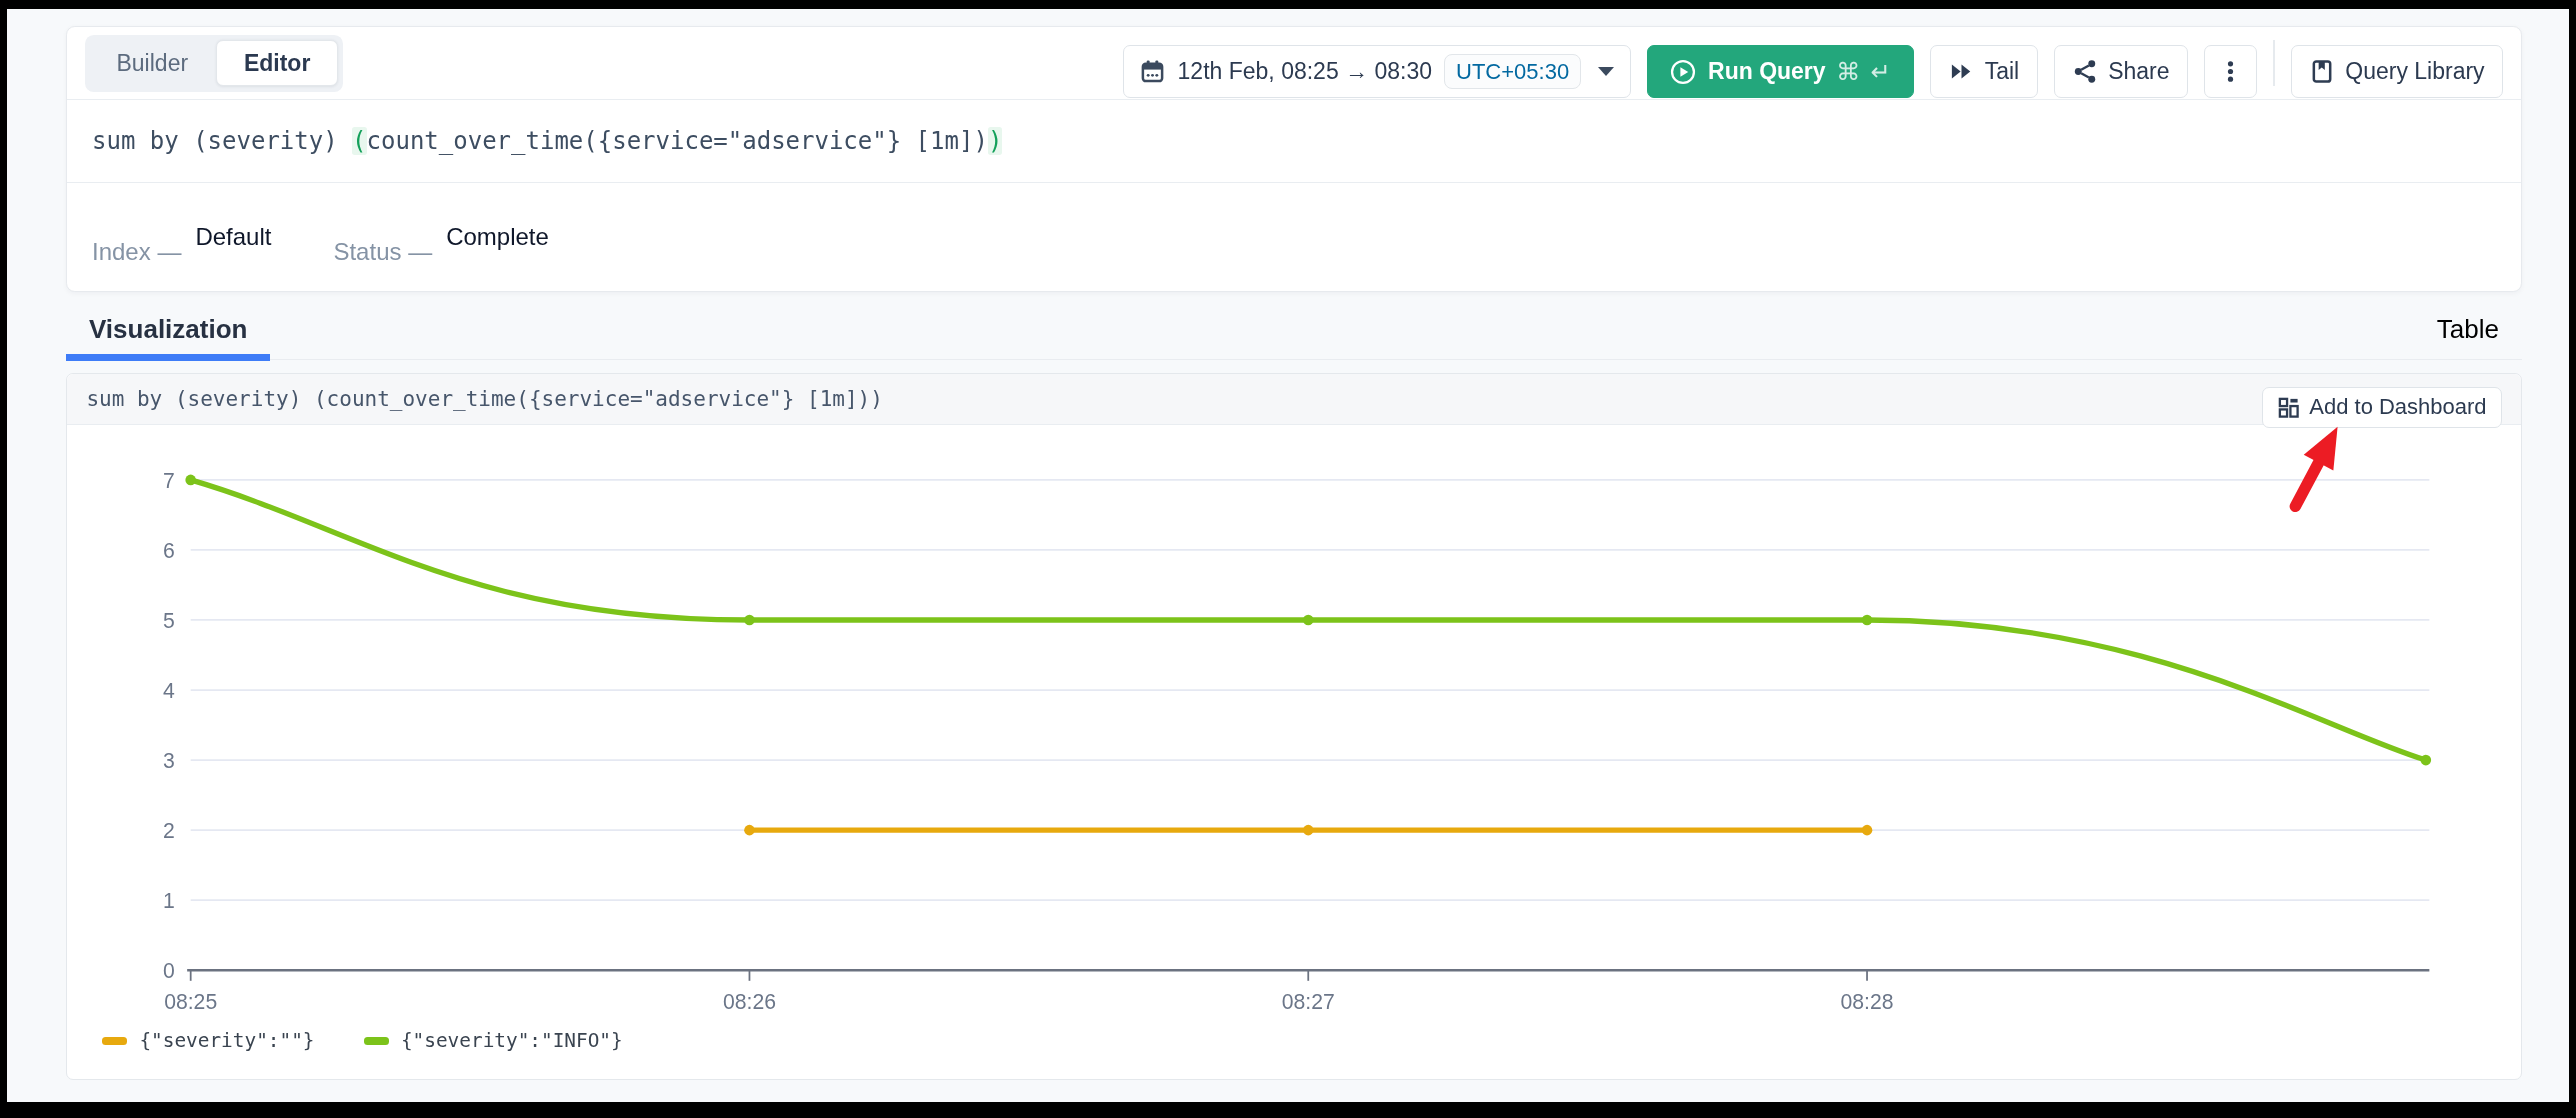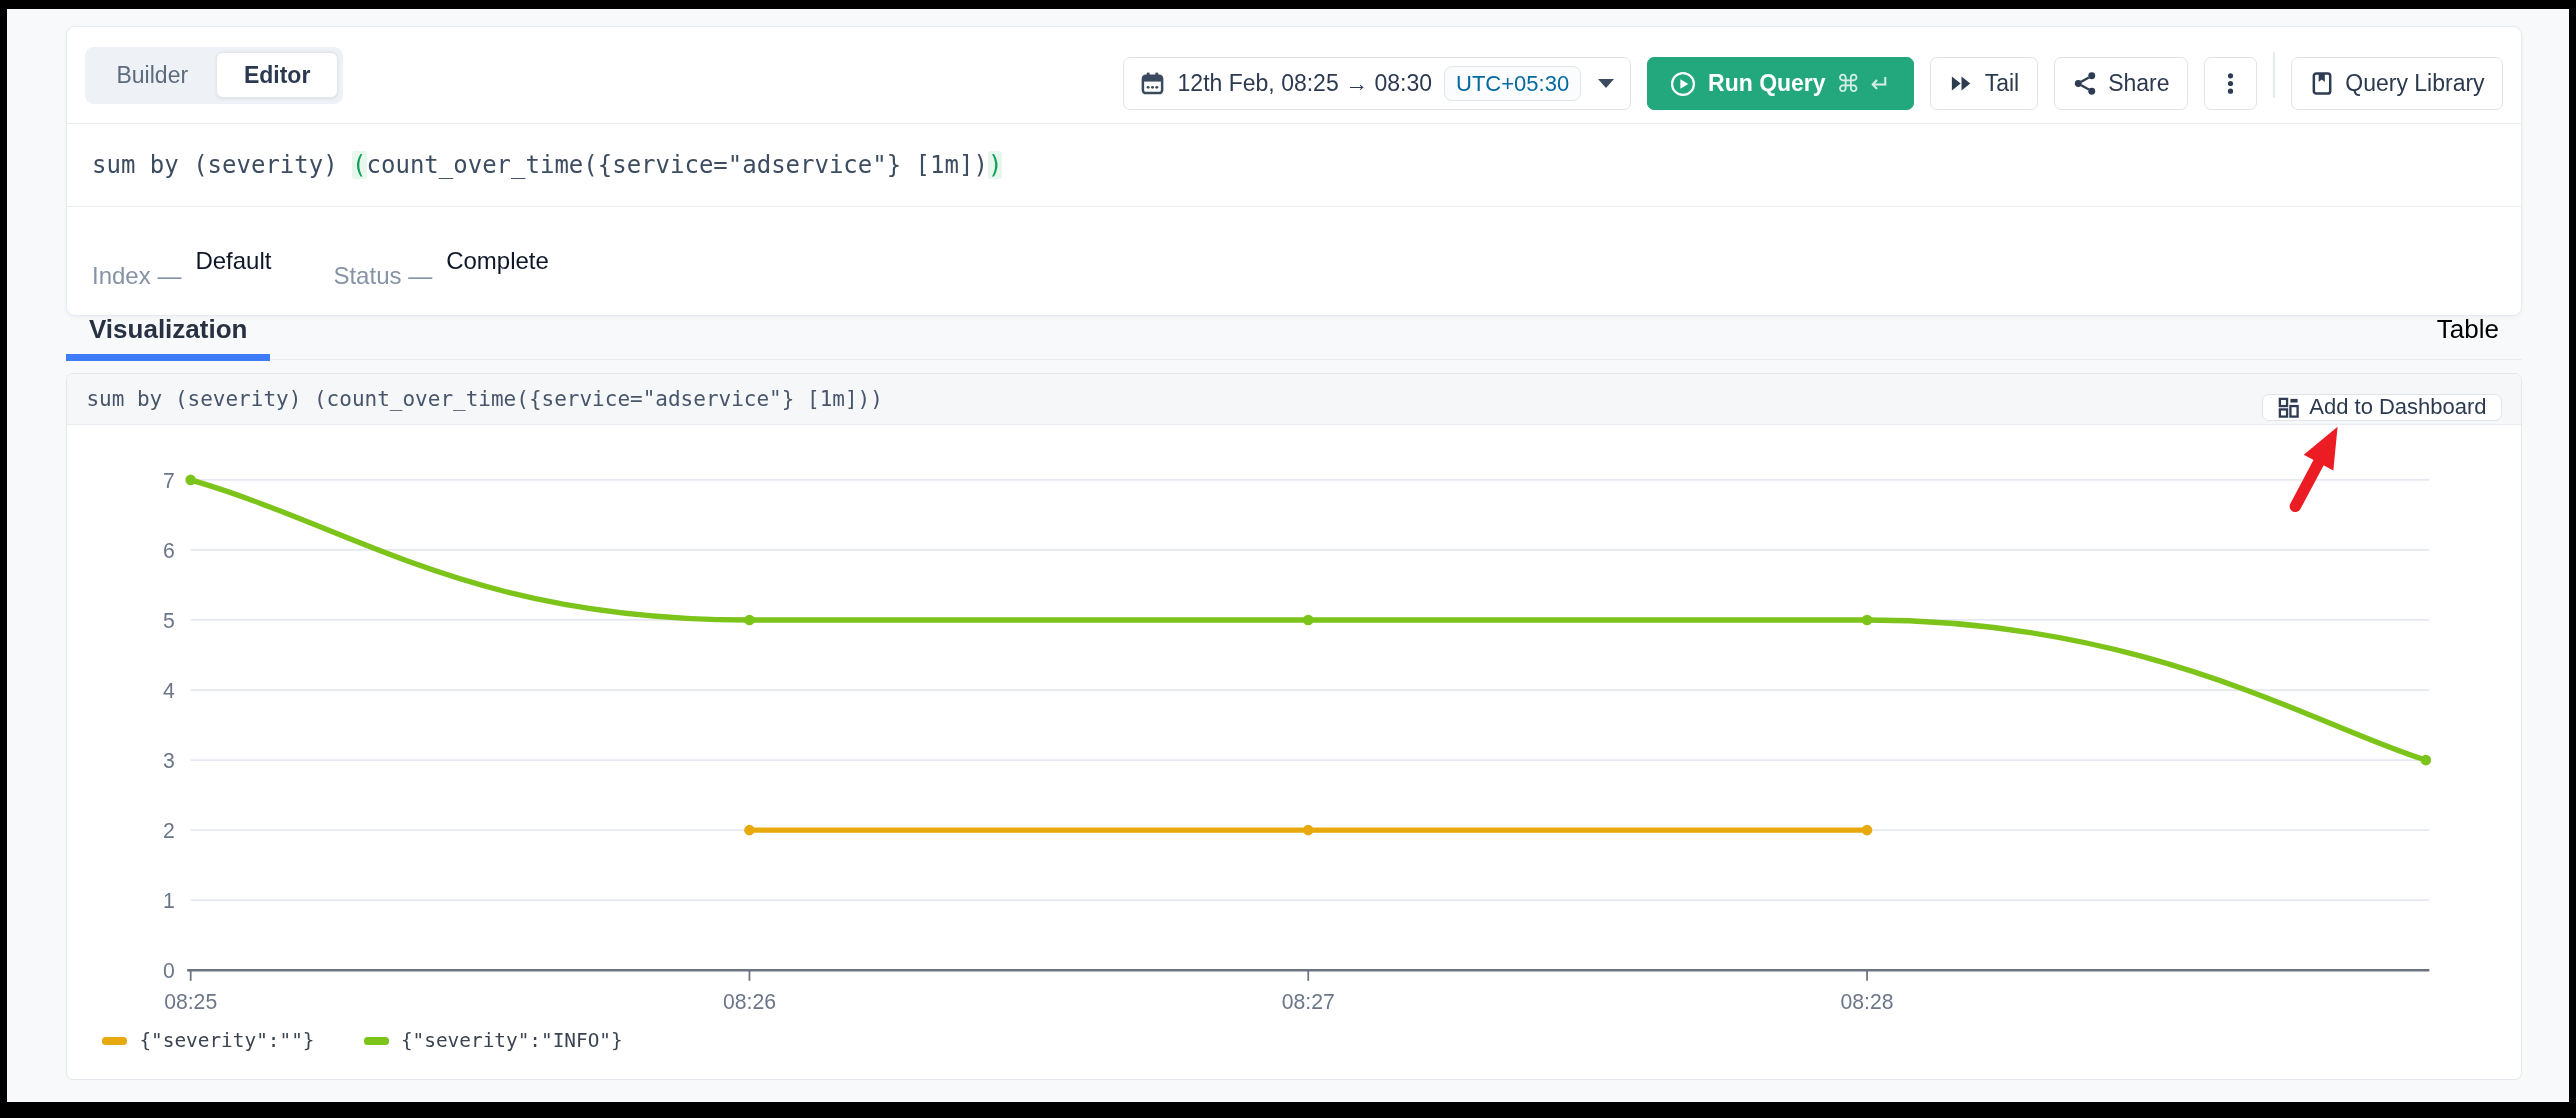--- a/index.html
+++ b/index.html
@@ -3,21 +3,21 @@
 <meta charset="utf-8">
 <style>
   * { margin:0; padding:0; box-sizing:border-box; }
   html,body { width:2576px; height:1118px; }
   body { background:#000; position:relative; font-family:"Liberation Sans", sans-serif; }
   .page { position:absolute; left:7px; top:8.8px; right:7px; bottom:16px; background:#f7f9fb; overflow:hidden; }
 
   
   .card { position:absolute; left:59px; top:17.7px; width:2456px; background:#fff;
           border:1.8px solid #e7eaee; border-radius:8.8px; box-shadow:0 1.8px 5.3px rgba(27,35,46,.04); }
-  .toolbar { display:flex; align-items:center; justify-content:space-between; padding:12.4px 17.7px; height:96px; }
+  .toolbar { display:flex; align-items:center; justify-content:space-between; padding:12.4px 17.7px; height:72px; }
 
   .seg-control { display:flex; align-items:center; background:#eef1f5; border-radius:8.8px; padding:5.3px; gap:1.8px; }
   .seg-btn { height:46px; padding:0 26.5px; border:none; background:transparent; border-radius:7px;
              font-size:23px; color:#5c6b7e; cursor:pointer; font-family:inherit; }
   .seg-btn.active { background:#fff; border:1.8px solid #e3e7eb; color:#2b3950; font-weight:700;
                     box-shadow:0 0.9px 2.7px rgba(27,35,46,.08); }
 
   .toolbar-right { display:flex; align-items:center; gap:16px; }
   .btn { display:flex; align-items:center; gap:10.6px; height:53px; padding:0 17.7px; background:#fff;
          border:1.8px solid #dfe4e9; border-radius:7px; font-size:23px; color:#2c3a50; cursor:pointer;
@@ -55,21 +55,21 @@
               color:#000000; cursor:pointer; position:relative; background:transparent; border:none; font-family:inherit; }
   .view-tab.active { color:#273142; font-weight:700; }
   .view-tab.active::after { content:""; position:absolute; left:0; right:0; bottom:-1.8px; height:7px; background:#3e7cf7; }
 
   
   .panel { position:absolute; left:59px; top:364px; width:2456px; height:707px; background:#fff;
            border:1.8px solid #e4e8ec; border-radius:7px; }
   .panel-header { display:flex; align-items:center; justify-content:space-between; height:51px;
                   background:#f6f7f9; border-bottom:1.8px solid #e9edf1; border-radius:7px 7px 0 0; padding:0 19.4px; }
   .panel-query { font-family:"DejaVu Sans Mono", monospace; font-size:21px; color:#47566b; }
-  .dash-btn { height:27px; padding:0 14px; gap:8.8px; font-size:22px; }
+  .dash-btn { height:41px; padding:0 14px; gap:8.8px; font-size:22px; }
 
   .chart-wrap { position:relative; }
   #chart-svg { display:block; }
   #chart-svg text { font-family:"Liberation Sans", sans-serif; font-size:24px; fill:#6b7689; }
 
   .legend { display:flex; align-items:center; gap:49px; padding:3.5px 0 0 35px; }
   .legend-item { display:flex; align-items:center; gap:12.4px; cursor:pointer; }
   .legend-swatch { width:25px; height:8px; border-radius:3.5px; }
   .legend-label { font-family:"DejaVu Sans Mono", monospace; font-size:19.4px; color:#3a4450; }
 

